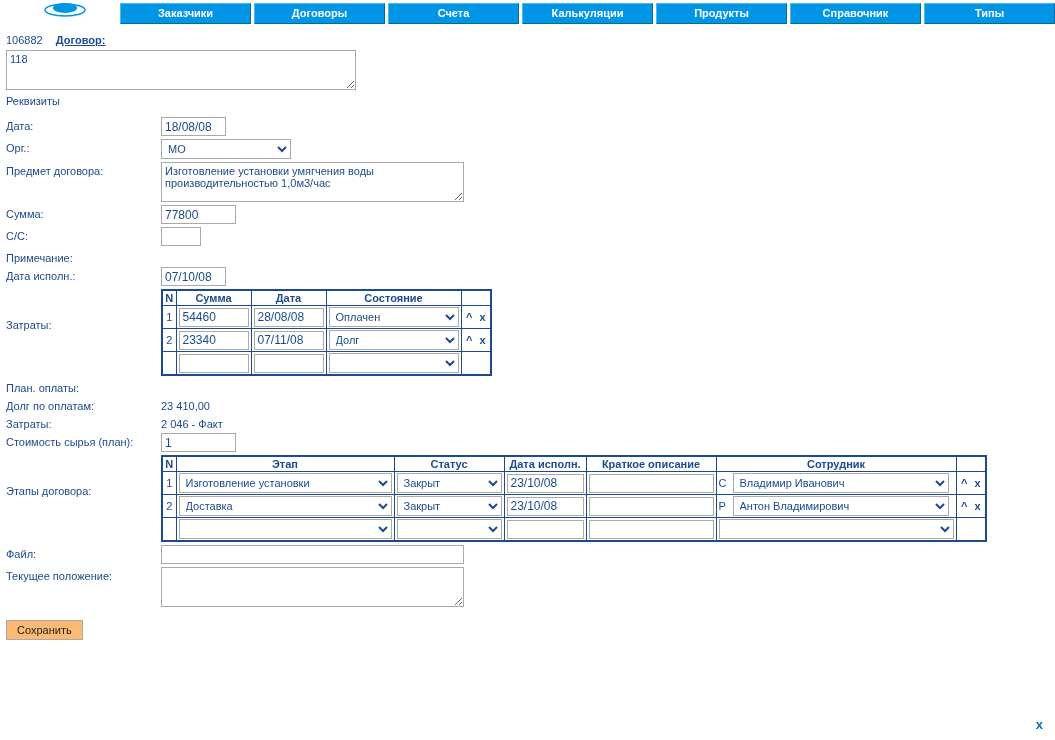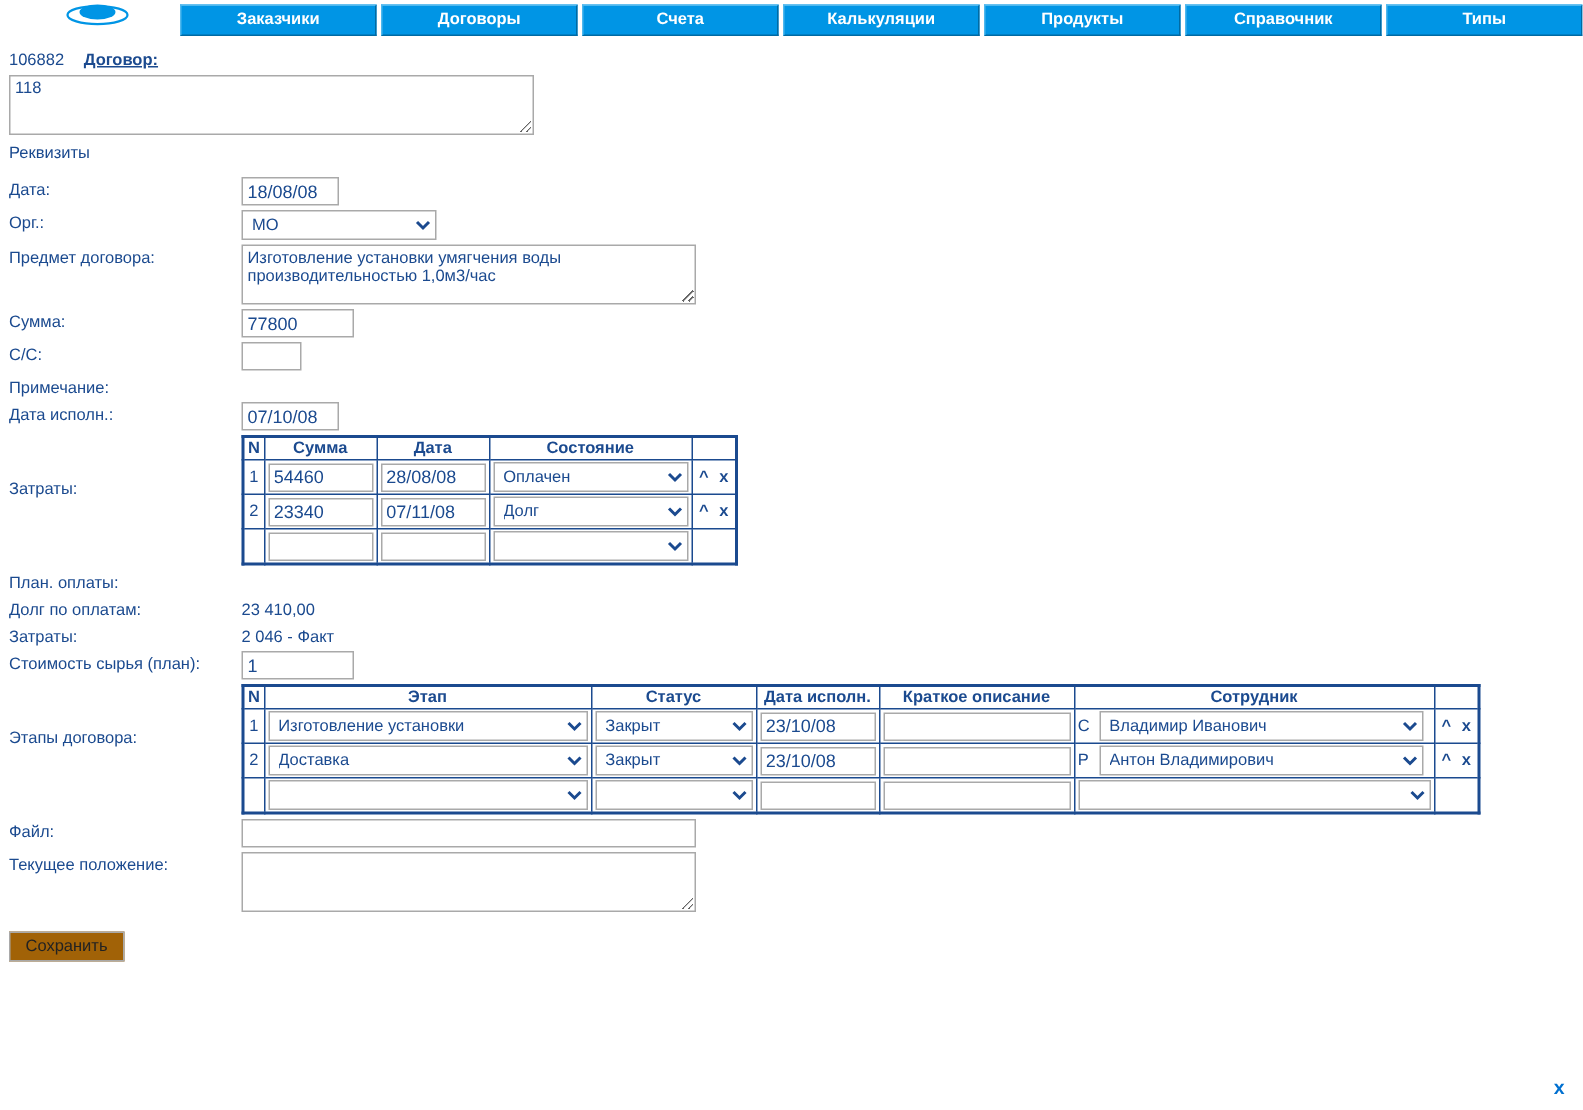--- a/index.html
+++ b/index.html
@@ -84,21 +84,21 @@
     text-align: center;
     vertical-align: middle;
   }
   table.inner th { font-weight: bold; }
   table.inner input[type=text] { width: 100%; border: 1px solid #a9a9a9; }
   table.inner select { width: 100%; }
   .rowact { color: #1b4a8f; font-weight: bold; cursor: pointer; padding: 0 2px; }
   .save-btn {
     margin: 10px 0 0 6px;
     font-family: inherit; font-size: 11px;
-    background: #a16207; border: 1px solid #a9a9a9;
+    background: #fdba74; border: 1px solid #a9a9a9;
     padding: 3px 10px; cursor: pointer; color: #222;
   }
   .corner-x {
     position: absolute;
     right: 12px;
     bottom: 8px;
     color: #0070d0;
     font-weight: bold;
     cursor: pointer;
     font-size: 13px;

